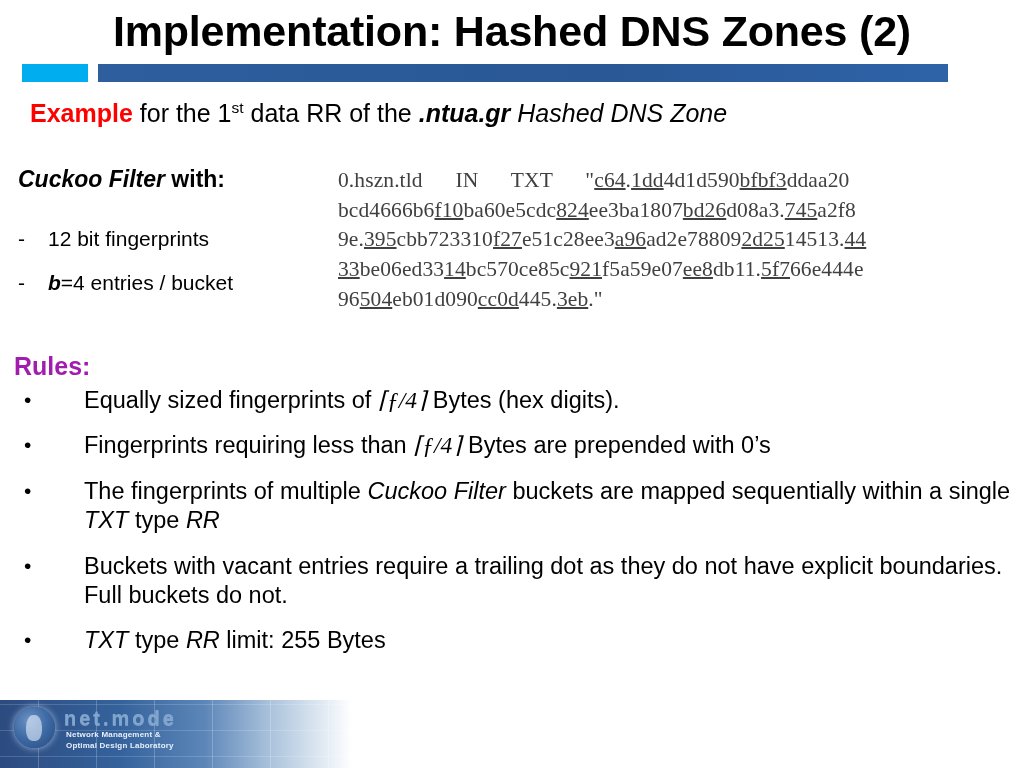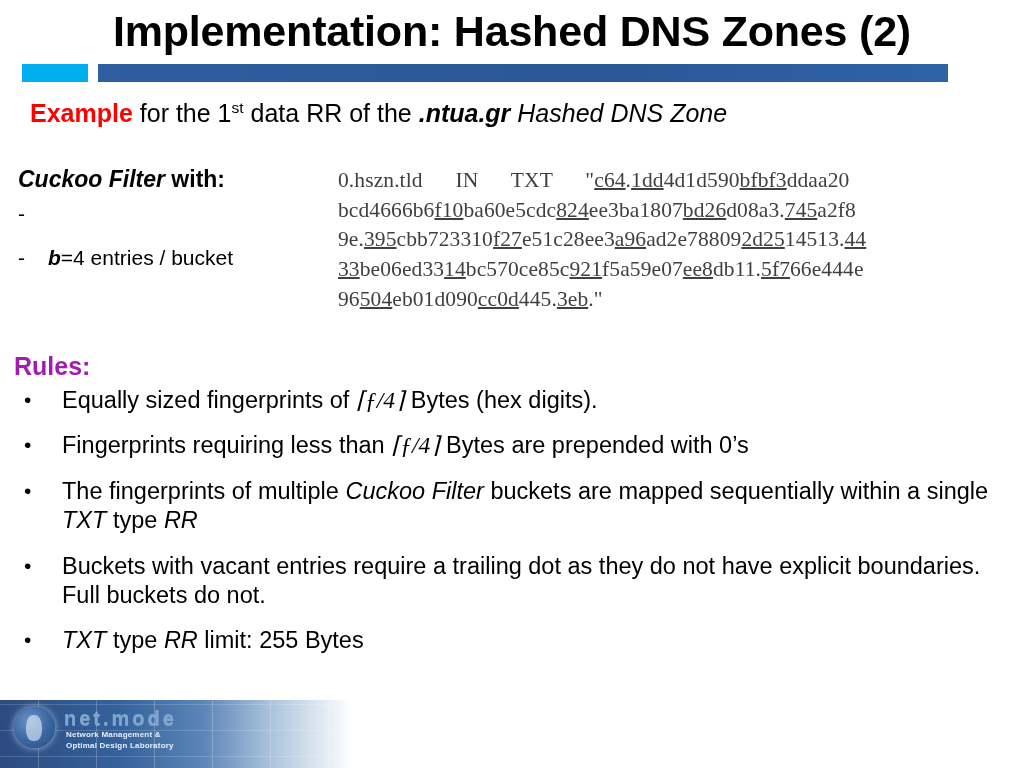--- a/index.html
+++ b/index.html
@@ -85,21 +85,21 @@
   .left-col {
     position: absolute;
     top: 166px;
     left: 18px;
     width: 312px;
   }
   .cf-heading {
     font-size: 23px;
     font-weight: bold;
     line-height: 1.2;
-    margin-bottom: 7px;
+    margin-bottom: 32px;
   }
   .cf-heading .ital {
     font-style: italic;
   }
   .cf-item {
     display: flex;
     align-items: baseline;
     font-size: 21px;
     margin-bottom: 19px;
     line-height: 1.2;
@@ -159,20 +159,21 @@
   .rule-bullet {
     flex: 0 0 48px;
     width: 48px;
     font-size: 21px;
     line-height: 1.3;
     padding-left: 10px;
     box-sizing: border-box;
   }
   .rule-text {
     flex: 1 1 auto;
+    margin-left: 22px;
   }
   .rule-text .ital {
     font-style: italic;
   }
   .rule-text .mathf {
     font-family: "Liberation Serif", serif;
     font-style: italic;
   }
 
   
@@ -252,20 +253,21 @@
   <span class="kw-example">Example</span><span> for the 1</span><span class="ord">st</span><span> data RR of the </span><span class="dom">.ntua.gr</span><span class="ital"> Hashed DNS Zone</span>
 </div>
 
 <div class="left-col">
   <div class="cf-heading">
     <span class="ital">Cuckoo Filter</span><span> with:</span>
   </div>
 
   <div class="cf-item">
     <span class="cf-dash">-</span>
+    <span class="cf-text">12 bit fingerprints</span>
   </div>
 
   <div class="cf-item">
     <span class="cf-dash">-</span>
     <span class="cf-text"><span class="bold-ital">b</span><span>=4 entries / bucket</span></span>
   </div>
 </div>
 
 <div class="rr-block">
   <div class="rr-line">0.hszn.tld      IN      TXT      "<span class="u">c64</span>.<span class="u">1dd</span>4d1d590<span class="u">bfbf3</span>ddaa20</div>

